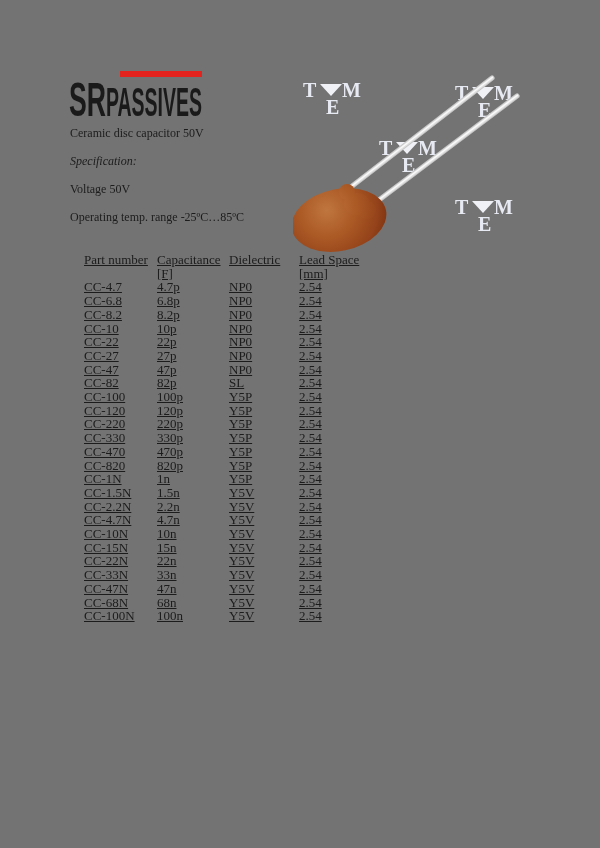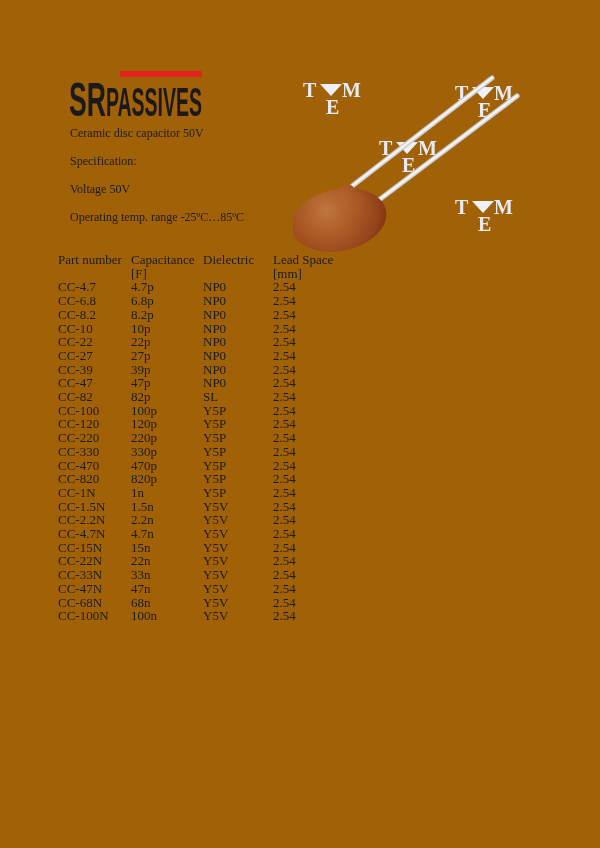--- a/index.html
+++ b/index.html
@@ -1,39 +1,39 @@
 <!DOCTYPE html>
 <html><head>
 <meta charset="utf-8">
 <style>
   html, body { margin: 0; padding: 0; background: #ffffff; }
   .page {
     position: relative;
     width: 600px;
     height: 848px;
-    background: #a16207;
+    background: #737373;
     font-family: "Liberation Serif", serif;
     color: #1c1c1c;
     overflow: hidden;
   }
 
   
   .logo-svg { position: absolute; left: 66px; top: 68px; }
 
   
   .intro p {
     position: absolute;
     left: 70px;
     margin: 0;
     font-size: 12px;
     line-height: 15px;
     white-space: nowrap;
   }
   .intro p:nth-of-type(1) { top: 126px; }
-  .intro p:nth-of-type(2) { top: 154px; }
+  .intro p:nth-of-type(2) { top: 154px; font-style: italic; }
   .intro p:nth-of-type(3) { top: 182px; }
   .intro p:nth-of-type(4) { top: 210px; }
 
   
   .photo {
     position: absolute;
     left: 293px;
     top: 58px;
     width: 300px;
     height: 197px;
@@ -60,24 +60,25 @@
     border-top: 12px solid #eff1f7;
   }
   .wm.wm1 { left: 10px;  top: 22px; }
   .wm.wm2 { left: 162px; top: 25px; }
   .wm.wm3 { left: 86px;  top: 80px; }
   .wm.wm4 { left: 162px; top: 139px; }
 
   
   .spec-table {
     position: absolute;
-    left: 58px;
+    left: 84px;
     top: 253px;
     border-collapse: collapse;
     table-layout: fixed;
+    text-decoration: underline;
   }
   .spec-table th, .spec-table td {
     font-weight: normal;
     text-align: left;
     vertical-align: top;
     font-size: 13px;
     line-height: 13.7px;
     padding: 0;
     white-space: nowrap;
   }
@@ -216,26 +217,20 @@
           <td>NP0</td>
           <td>2.54</td>
         </tr>
         <tr>
           <td>CC-27</td>
           <td>27p</td>
           <td>NP0</td>
           <td>2.54</td>
         </tr>
         <tr>
-          <td>CC-39</td>
-          <td>39p</td>
-          <td>NP0</td>
-          <td>2.54</td>
-        </tr>
-        <tr>
           <td>CC-47</td>
           <td>47p</td>
           <td>NP0</td>
           <td>2.54</td>
         </tr>
         <tr>
           <td>CC-82</td>
           <td>82p</td>
           <td>SL</td>
           <td>2.54</td>
@@ -294,20 +289,26 @@
           <td>Y5V</td>
           <td>2.54</td>
         </tr>
         <tr>
           <td>CC-4.7N</td>
           <td>4.7n</td>
           <td>Y5V</td>
           <td>2.54</td>
         </tr>
         <tr>
+          <td>CC-10N</td>
+          <td>10n</td>
+          <td>Y5V</td>
+          <td>2.54</td>
+        </tr>
+        <tr>
           <td>CC-15N</td>
           <td>15n</td>
           <td>Y5V</td>
           <td>2.54</td>
         </tr>
         <tr>
           <td>CC-22N</td>
           <td>22n</td>
           <td>Y5V</td>
           <td>2.54</td>

